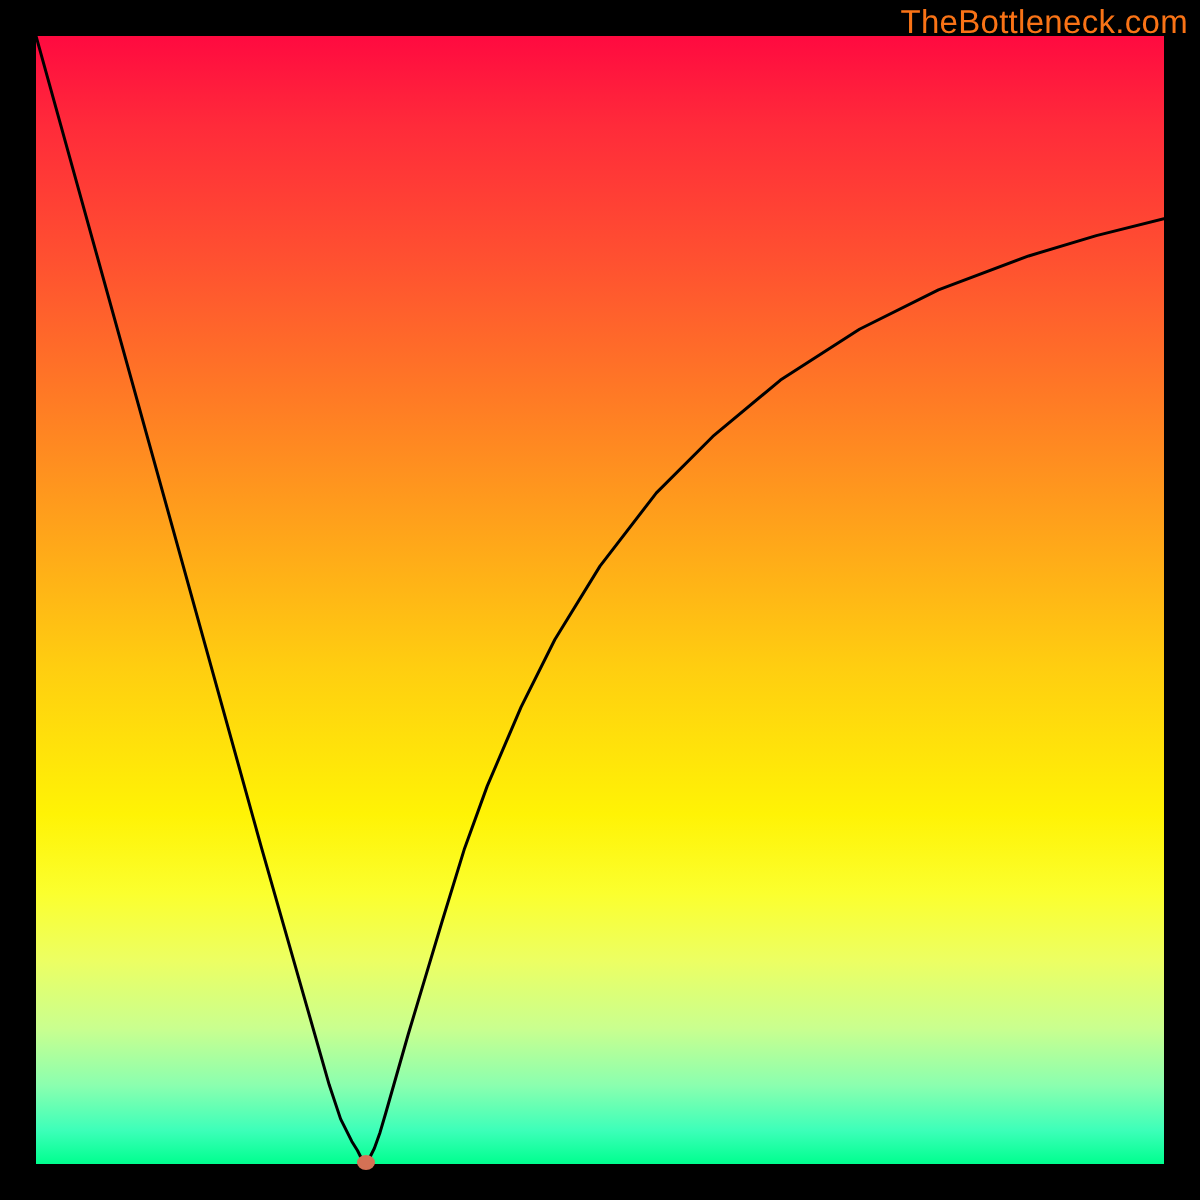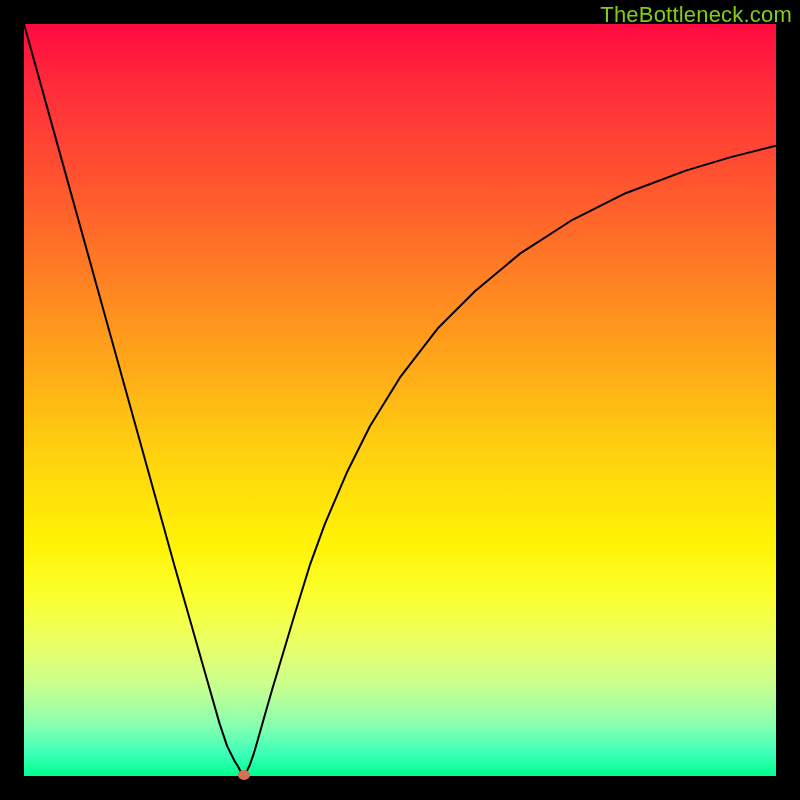--- a/index.html
+++ b/index.html
@@ -13,21 +13,21 @@
   .frame {
     position: relative;
     width: 800px;
     height: 800px;
     background: #000;
   }
   .watermark {
     position: absolute;
     top: 2px;
     right: 8px;
-    color: #84cc16;
+    color: #f97316;
     font-size: 22px;
     font-weight: 500;
     letter-spacing: 0.2px;
     z-index: 5;
   }
   .plot-area {
     position: absolute;
     left: 24px;
     top: 24px;
     width: 752px;

